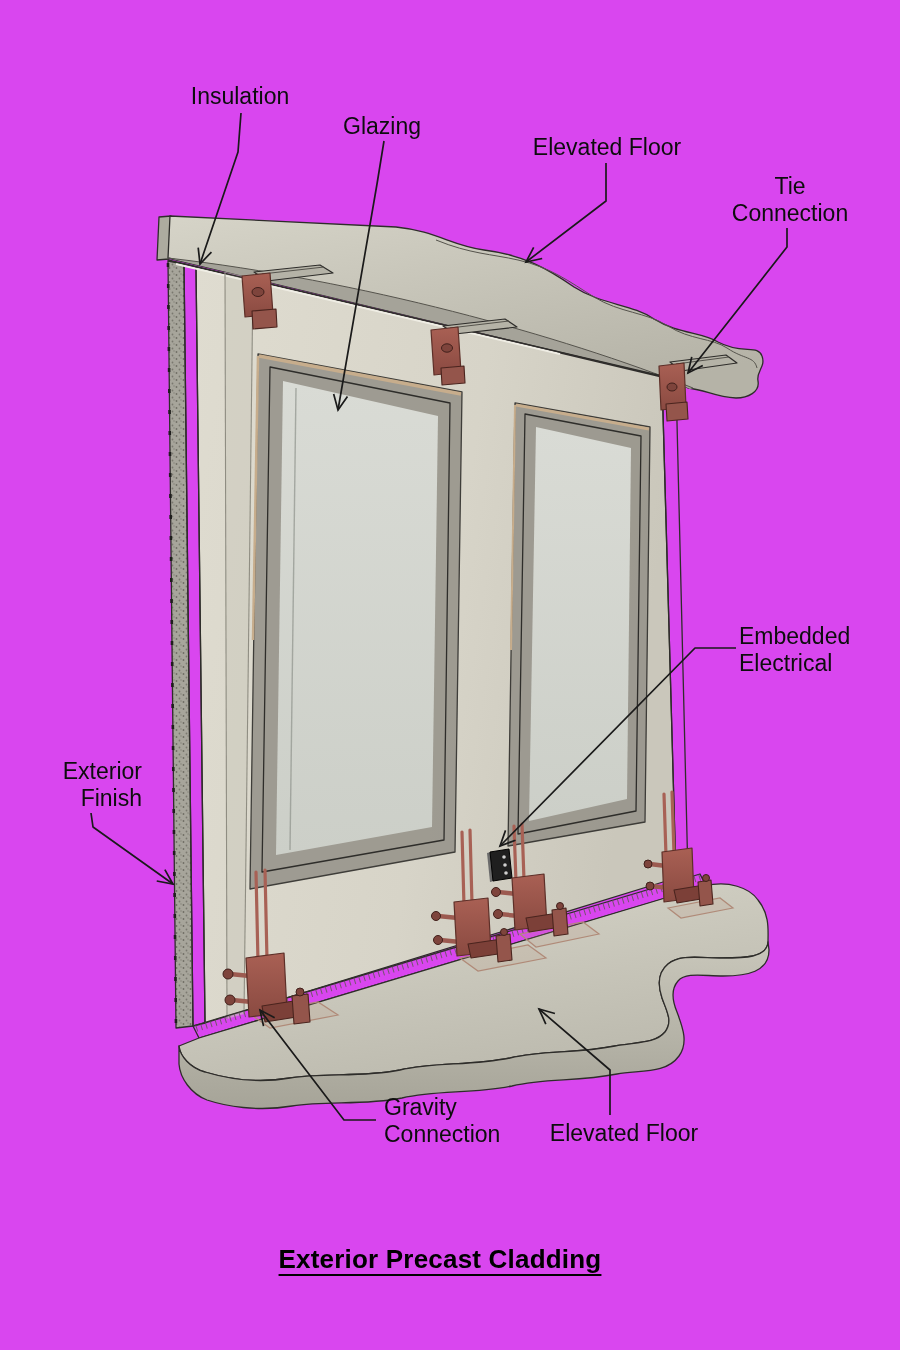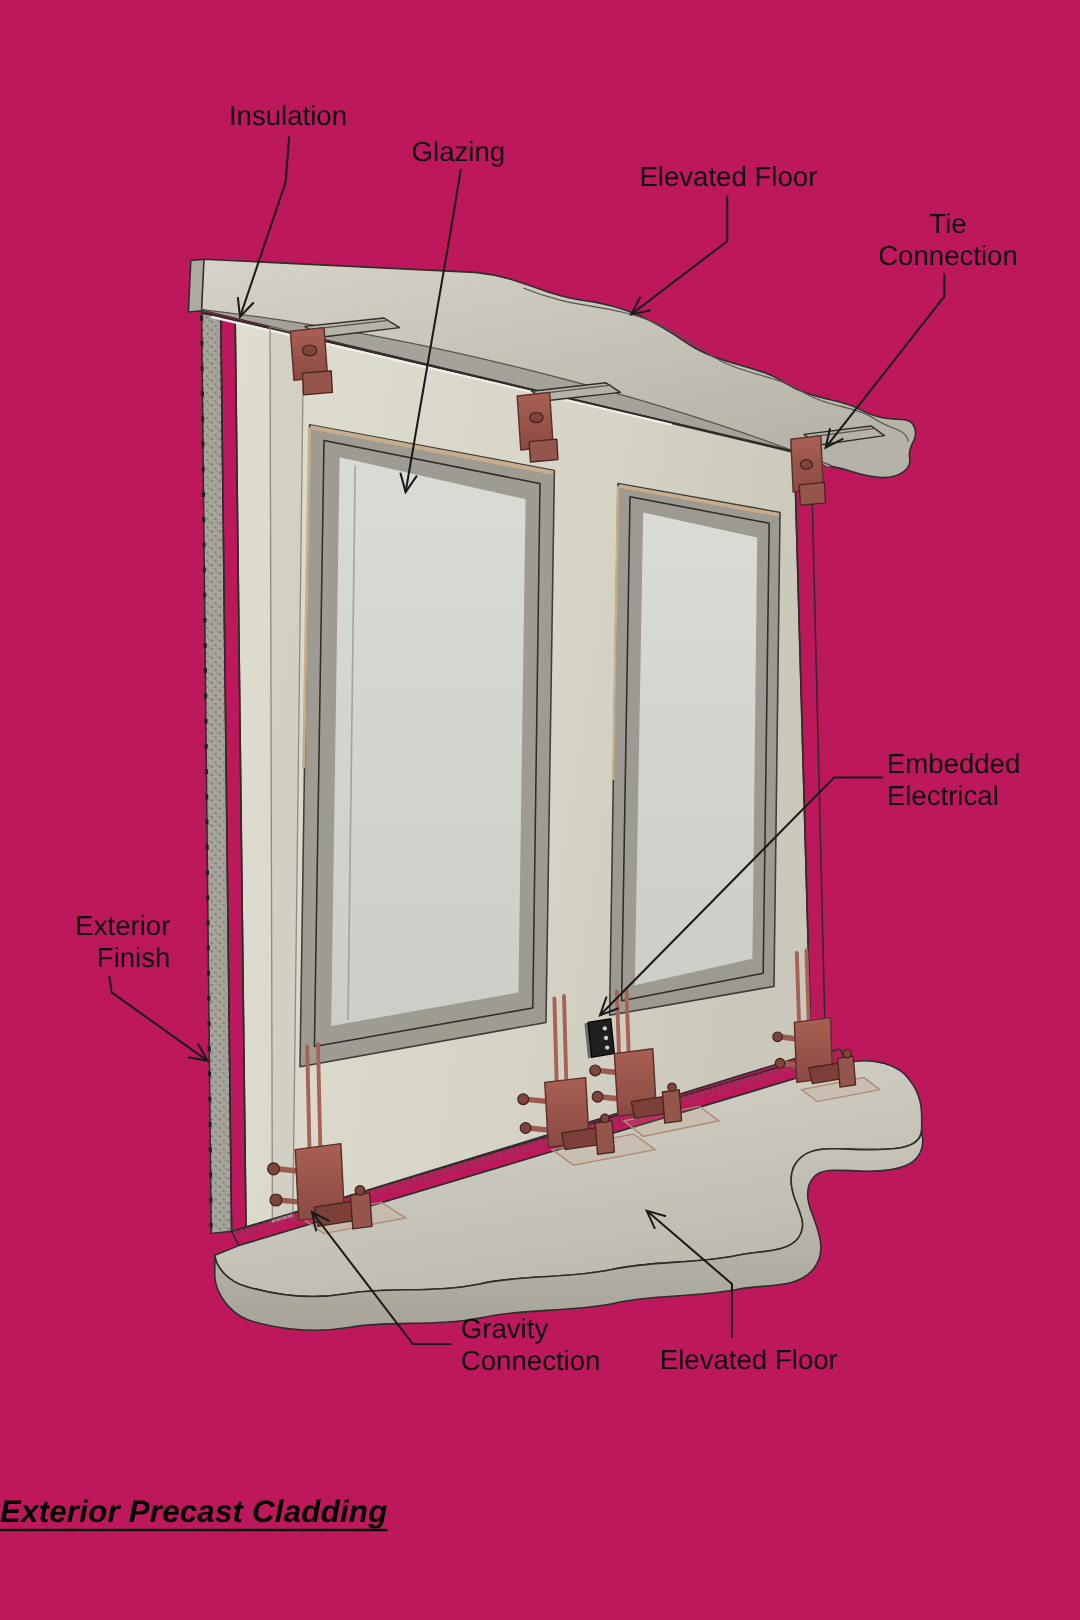--- a/index.html
+++ b/index.html
@@ -1,16 +1,16 @@
 <!DOCTYPE html>
 <html><head>
 <meta charset="utf-8">
 <style>
   html,body{margin:0;padding:0;background:#ffffff;}
-  #stage{position:relative;width:900px;height:1350px;background:#be185d;overflow:hidden;
+  #stage{position:relative;width:900px;height:1350px;background:#d946ef;overflow:hidden;
          font-family:"Liberation Sans",sans-serif;}
   #stage svg{position:absolute;left:0;top:0;}
   .lbl{font-family:"Liberation Sans",sans-serif;font-size:23px;fill:#0d0d0d;}
   .leader{stroke:#1a1a1a;stroke-width:1.7;fill:none;stroke-linejoin:round;}
   .ln{stroke:#2e2d2a;stroke-width:1.3;fill:none;stroke-linejoin:round;stroke-linecap:round;}
   .lnThin{stroke:#55534c;stroke-width:1;fill:none;}
   .lnLight{stroke:#efede4;stroke-width:2;fill:none;}
   .joint{stroke:#8f8d82;stroke-width:1.1;fill:none;}
   .rod{stroke:#a86155;stroke-width:3.2;fill:none;stroke-linecap:round;}
   .bolt{stroke:#9c5a50;stroke-width:4.5;fill:none;stroke-linecap:round;}
@@ -22,23 +22,23 @@
   .f-band{fill:#cbc9bc;}
   .f-spk{fill:url(#pSpeckle);}
   .f-sur{fill:#98958c;}
   .f-red{fill:url(#gRed);stroke:#5d2f28;stroke-width:1.2;stroke-linejoin:round;}
   .f-redD{fill:#7c4038;stroke:#4a241e;stroke-width:1.1;stroke-linejoin:round;}
   .f-redS{fill:#94554b;stroke:#4a241e;stroke-width:1.1;stroke-linejoin:round;}
   .f-metal{fill:#b5b3a7;stroke:#2e2d2a;stroke-width:1.2;stroke-linejoin:round;}
   .f-boltHead{fill:#7e443c;stroke:#41201b;stroke-width:1;}
   .f-plateOl{fill:rgba(190,150,130,0.18);stroke:#b08a78;stroke-width:1.2;}
   .tan{stroke:#c7ad8c;fill:none;}
-  #drawing-title{position:absolute;left:0;top:1244px;width:880px;text-align:left;
+  #drawing-title{position:absolute;left:0;top:1244px;width:880px;text-align:center;
     font-weight:bold;font-size:26px;color:#000;text-decoration:underline;
-    text-underline-offset:6px;letter-spacing:.2px;font-style:italic;}
+    text-underline-offset:6px;letter-spacing:.2px;}
 </style>
 </head>
 <body>
 
 <div id="stage">
 <svg width="900" height="1350" viewBox="0 0 900 1350">
   <defs>
     <linearGradient id="gSlab" x1="0" y1="0" x2="0.7" y2="1">
       <stop offset="0" stop-color="#d6d4c8"></stop>
           <stop offset="1" stop-color="#b5b3a7"></stop>

